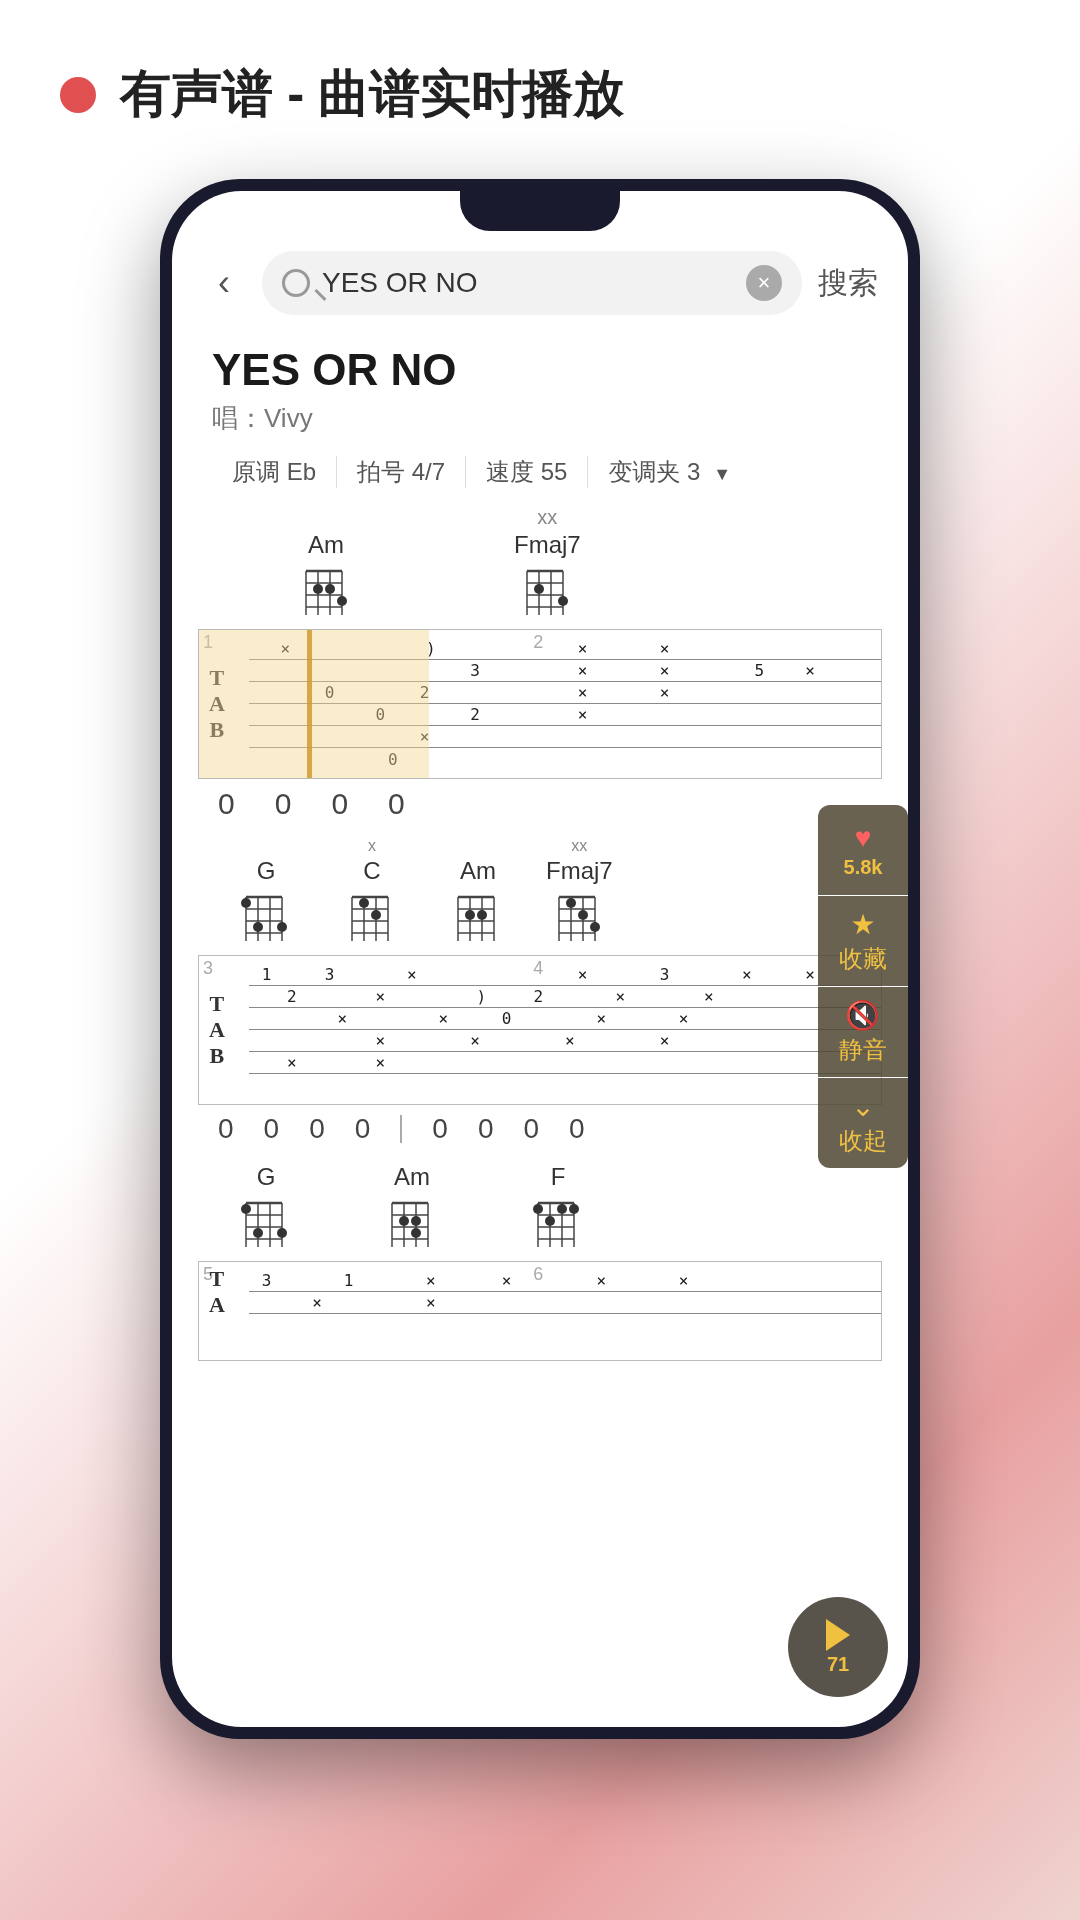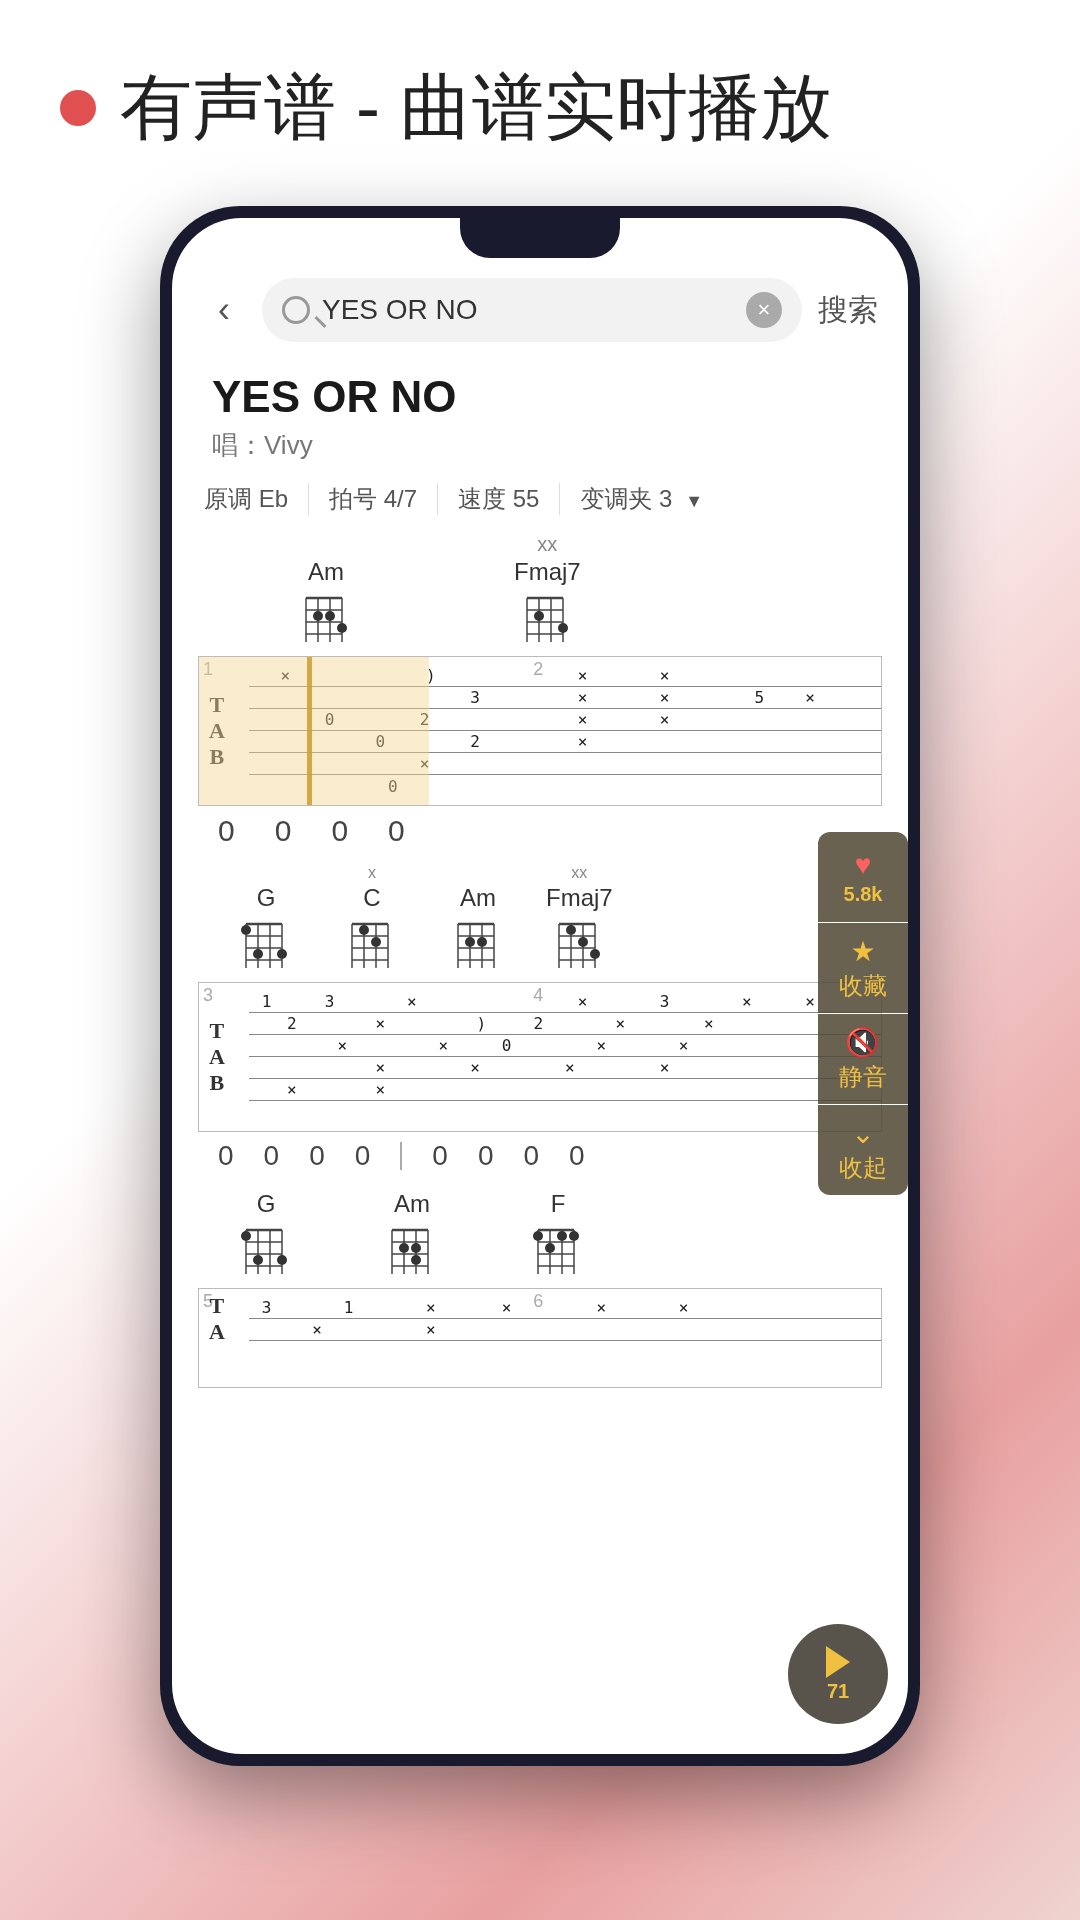--- a/index.html
+++ b/index.html
@@ -30,22 +30,22 @@
     }
     .recording-dot {
       width: 36px;
       height: 36px;
       background: #e05050;
       border-radius: 50%;
       margin-right: 24px;
       flex-shrink: 0;
     }
     .top-title {
-      font-size: 72px;
-      font-weight: 400;
+      font-size: 51px;
+      font-weight: 700;
       color: #222;
     }
 
     
     .phone-wrap {
       position: relative;
       z-index: 10;
       display: flex;
       justify-content: center;
       margin-top: 20px;
@@ -167,21 +167,21 @@
     }
     .song-artist {
       font-size: 26px;
       color: #777;
     }
 
     
     .song-meta {
       display: flex;
       align-items: center;
-      padding: 10px 32px;
+      padding: 10px 60px;
       gap: 0;
       font-size: 24px;
       color: #555;
     }
     .meta-item {
       padding: 0 20px;
       border-right: 1px solid #ddd;
     }
     .meta-item:first-child { padding-left: 0; }
     .meta-item:last-child { border-right: none; }

